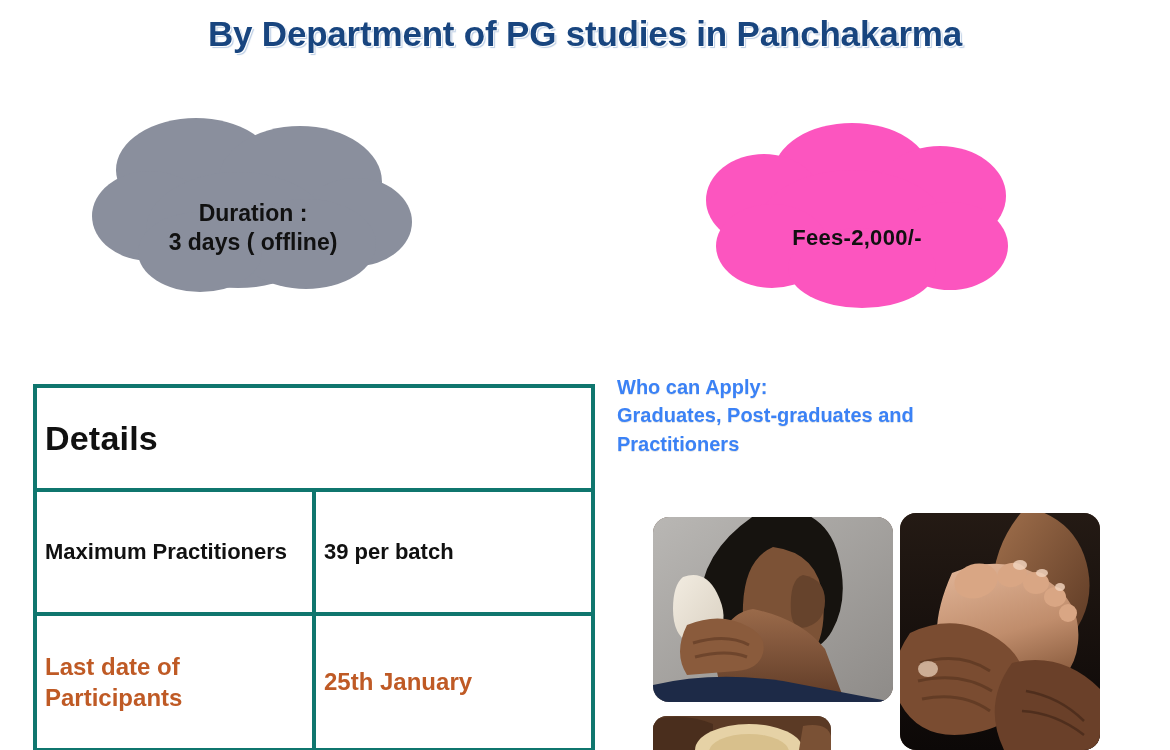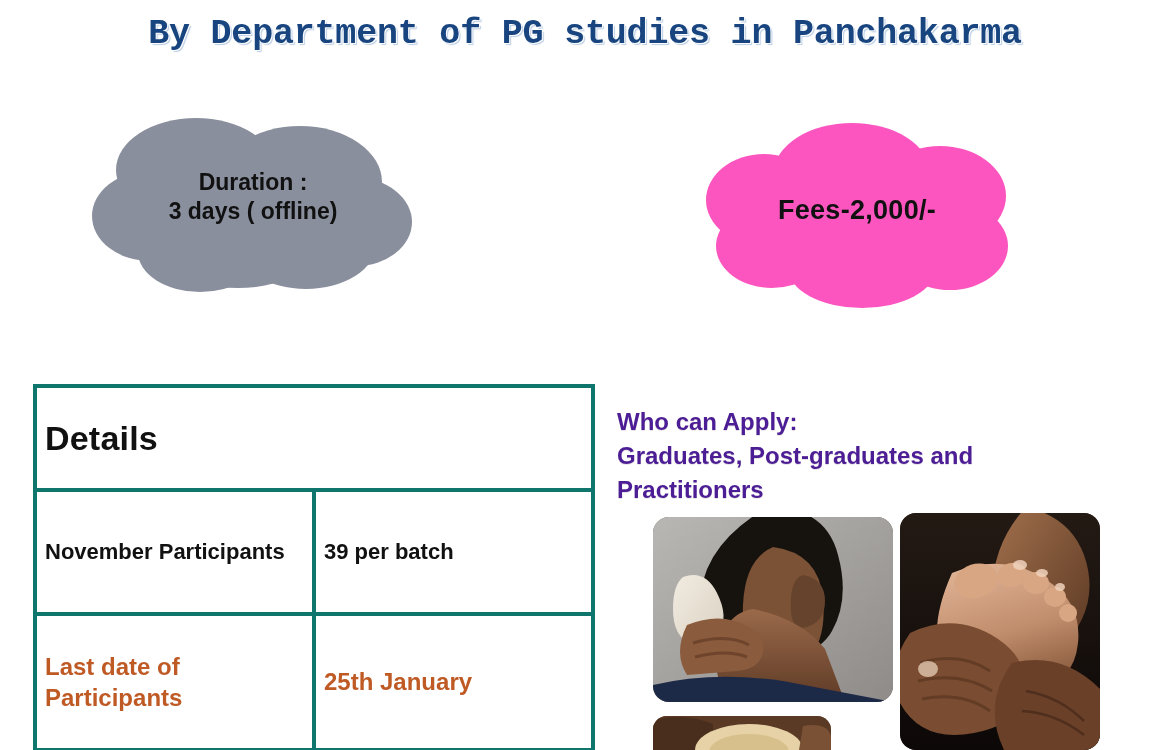--- a/index.html
+++ b/index.html
@@ -18,21 +18,21 @@
   
   .title-bar {
     position: absolute;
     left: 0;
     top: 14px;
     width: 1170px;
     text-align: center;
   }
   .title-text {
     display: inline-block;
-    font-family: Liberation Mono, monospace;
+    font-family: Liberation Sans, sans-serif;
     font-size: 35px;
     font-weight: bold;
     letter-spacing: -0.2px;
     color: #18457f;
     text-shadow:
        1px  1px 0 rgba(255,255,255,0.95),
        2px  2px 1px rgba(180,200,225,0.9),
       -1px -1px 0 rgba(255,255,255,0.55);
   }
 
@@ -45,32 +45,33 @@
   }
   .cloud-label {
     position: absolute;
     left: 0;
     width: 100%;
     text-align: center;
     color: #111111;
     font-weight: bold;
     line-height: 1.28;
     white-space: pre-line;
+    margin-top: 31px;
   }
 
   #cloud-duration { left: 88px; top: 112px; width: 330px; height: 190px; }
   #cloud-duration .cloud-label {
     top: 56px;
     font-size: 23px;
   }
 
   #cloud-fees { left: 702px; top: 118px; width: 310px; height: 195px; }
   #cloud-fees .cloud-label {
     top: 75px;
-    font-size: 27px;
+    font-size: 22px;
     letter-spacing: 0.3px;
   }
 
   
   .details-table {
     position: absolute;
     left: 33px;
     top: 384px;
     width: 562px;
     border-collapse: collapse;
@@ -102,27 +103,26 @@
     color: #bf5a25;
   }
 
   
   .apply-block {
     position: absolute;
     left: 617px;
     top: 373px;
     width: 470px;
     font-family: "Liberation Sans", sans-serif;
-    font-size: 24px;
-    font-weight: bold;
-    color: #4c1d95;
+    font-size: 20px;
+    font-weight: bold;
+    color: #3b82f6;
     line-height: 1.42;
     white-space: pre-line;
     text-shadow: 0 1px 0 rgba(0,0,0,0.10);
-    margin-top: 32px;
   }
 
   
   .photo {
     position: absolute;
     border-radius: 16px;
     overflow: hidden;
     background: #6b5447;
   }
   #photo-neck-massage {
@@ -179,21 +179,21 @@
   <div class="cloud-label">Fees-2,000/-</div>
 </div>
 
 <table class="details-table">
   <tbody>
     <tr class="row-header">
       <td colspan="2">Details</td>
     </tr>
 
     <tr class="row-standard">
-      <td class="col-label">November Participants</td>
+      <td class="col-label">Maximum Practitioners</td>
       <td class="col-value">39 per batch</td>
     </tr>
 
     <tr class="row-highlight">
       <td class="col-label">Last date of Participants</td>
       <td class="col-value">25th January</td>
     </tr>
 
   </tbody>
 </table>

